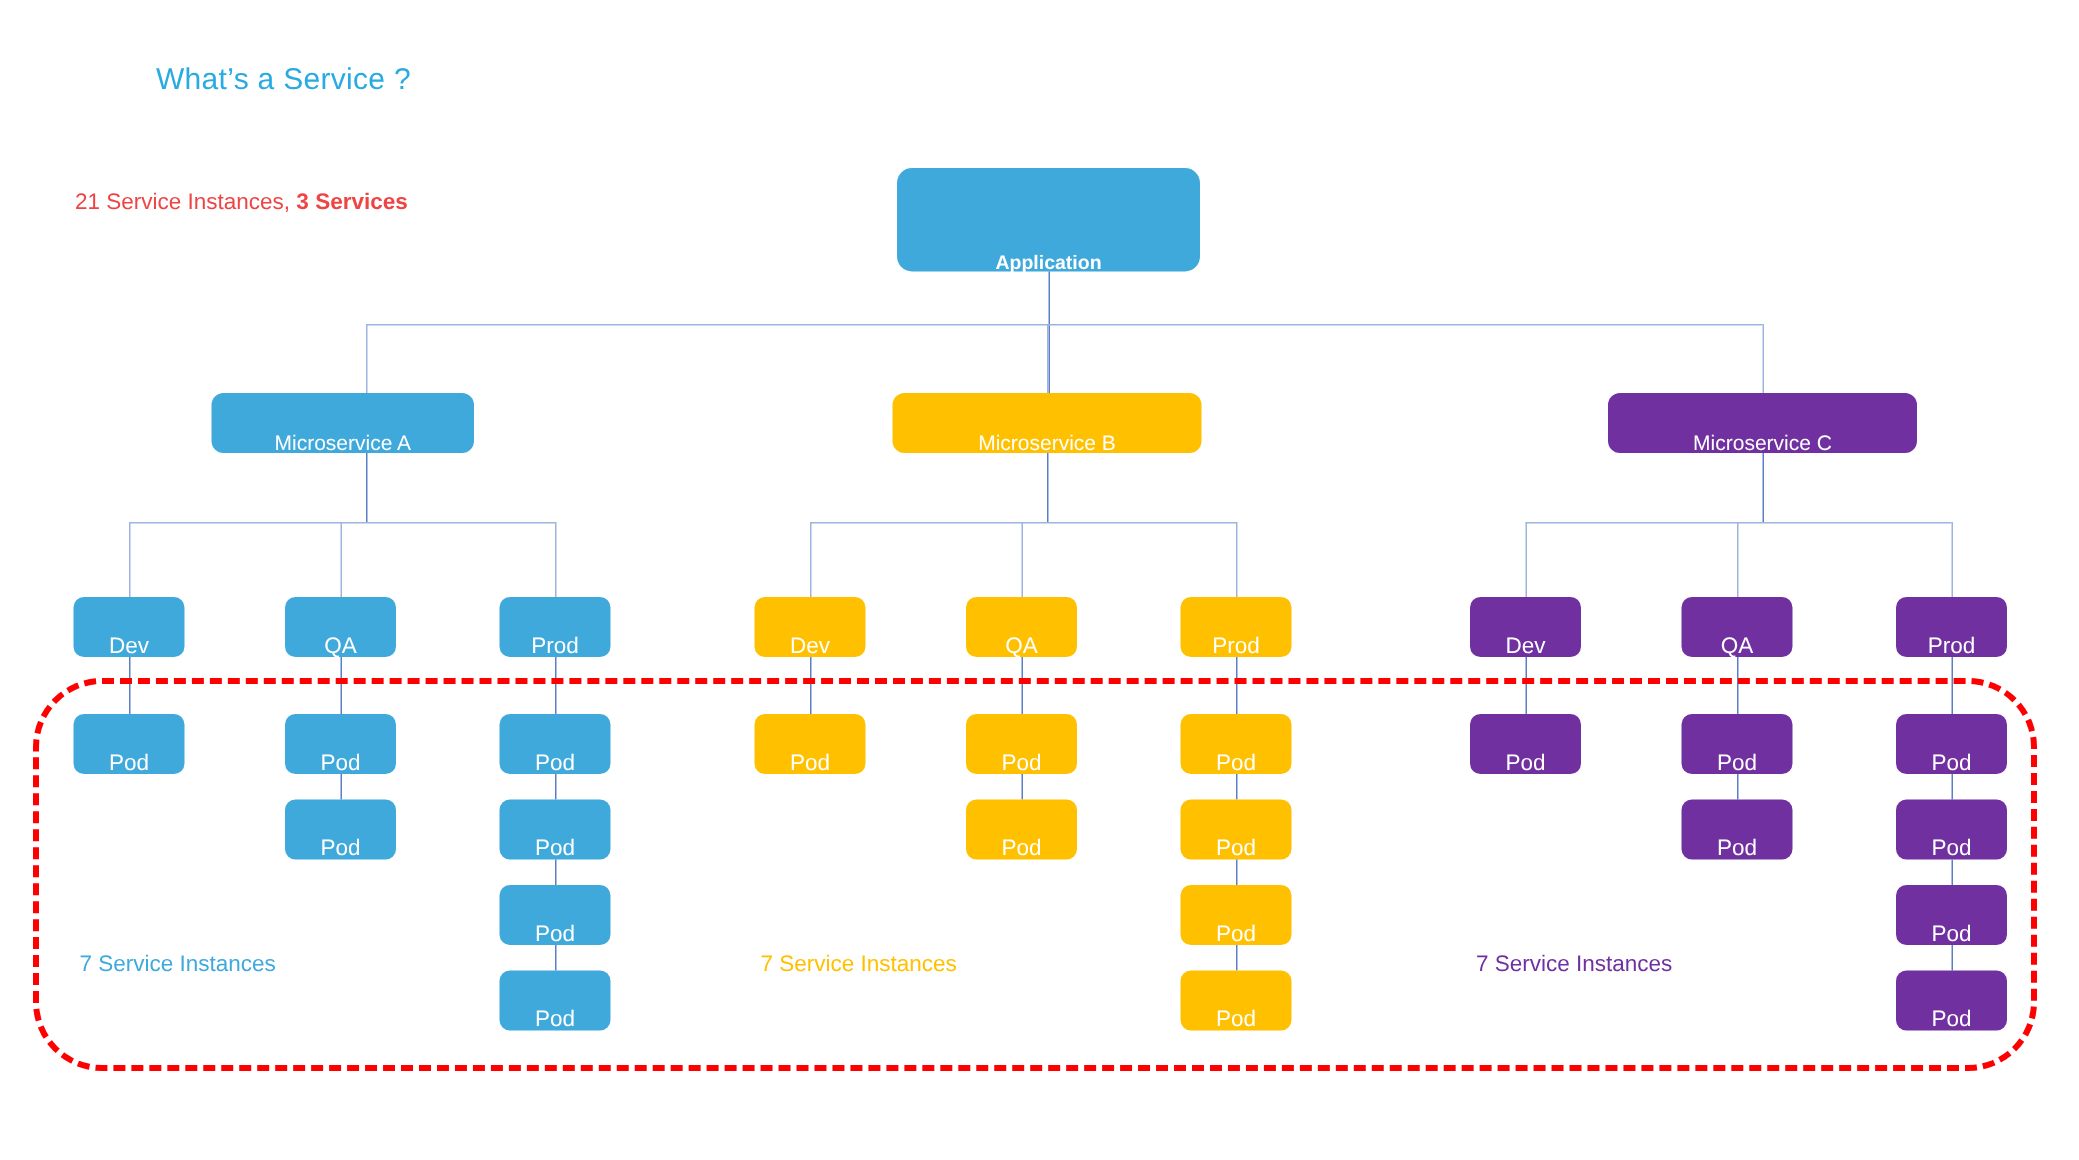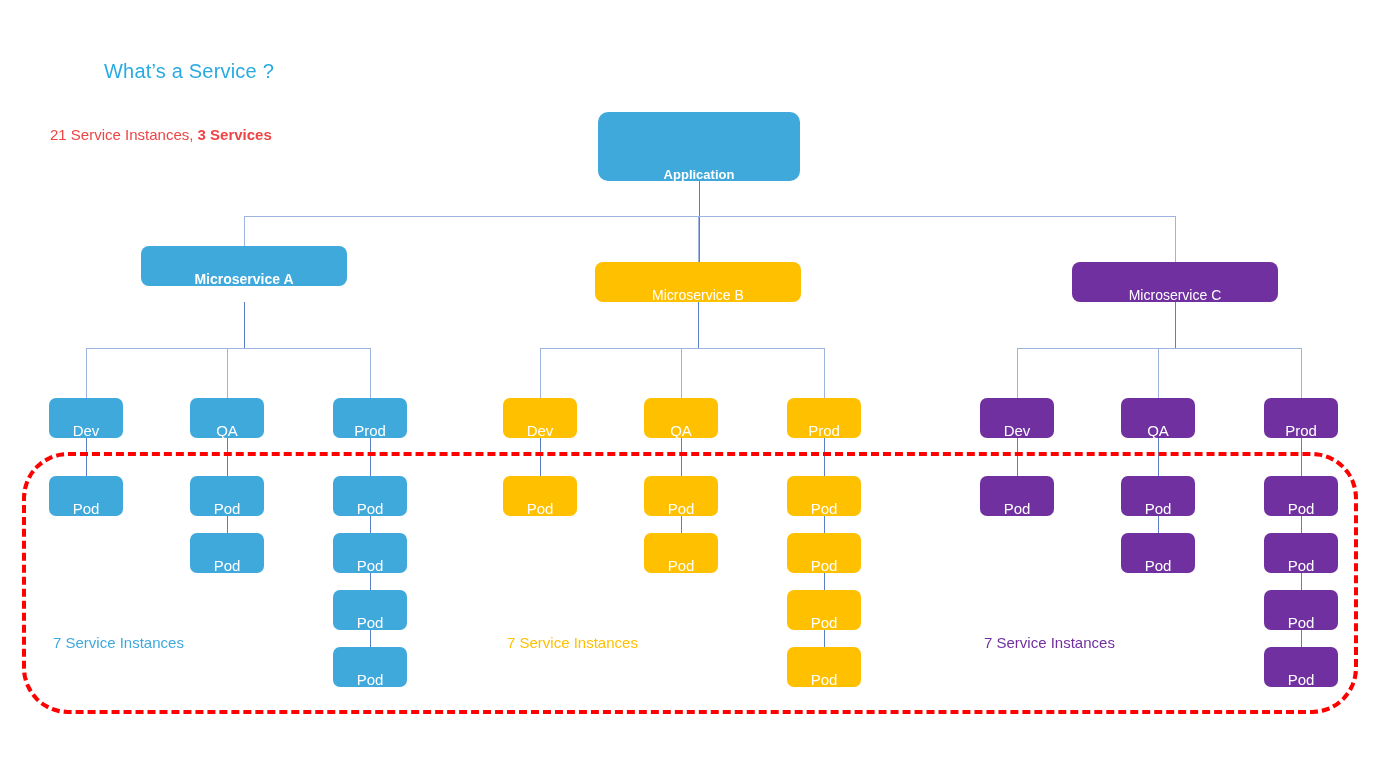--- a/index.html
+++ b/index.html
@@ -17,21 +17,20 @@
   }
   
   #title {
     position: absolute;
     left: 104px;
     top: 42px;
     font-size: 20px;
     color: #29ABE2;
     letter-spacing: 0.2px;
     white-space: nowrap;
-    margin-top: 18px;
   }
   #summary {
     position: absolute;
     left: 50px;
     top: 126px;
     font-size: 15px;
     color: #ef4444;
     white-space: nowrap;
   }
   #summary .bold { font-weight: bold; }
@@ -103,21 +102,21 @@
 
   <div id="summary"><span>21 Service Instances, </span><span class="bold">3 Services</span></div>
 
   <div id="graph">
       <div class="node app" style="left: 598px; top: 112px; width: 202px; height: 69px; background: rgb(63, 169, 220);">
         <span>Application</span>
       </div>
       <div class="line v" style="left: 699px; top: 181px; height: 81px;"></div>
       <div class="line h light" style="left: 244px; top: 216px; width: 931px;"></div>
       <div class="line v light" style="left: 244px; top: 216px; height: 46px;"></div>
-      <div class="node ms" style="left: 141px; top: 246px; width: 206px; height: 40px; background: rgb(63, 169, 220); font-weight: bold;">
+      <div class="node ms" style="left: 141px; top: 262px; width: 175px; height: 40px; background: rgb(63, 169, 220);">
         <span>Microservice A</span>
       </div>
       <div class="line v" style="left: 244px; top: 302px; height: 46px;"></div>
       <div class="line h light" style="left: 86px; top: 348px; width: 284px;"></div>
       <div class="line v light" style="left: 86px; top: 348px; height: 50px;"></div>
       <div class="node env" style="left: 49px; top: 398px; width: 74px; height: 40px; background: rgb(63, 169, 220);">
         <span>Dev</span>
       </div>
       <div class="line v" style="left: 86px; top: 438px; height: 38px;"></div>
       <div class="node pod" style="left: 49px; top: 476px; width: 74px; height: 40px; background: rgb(63, 169, 220);">

